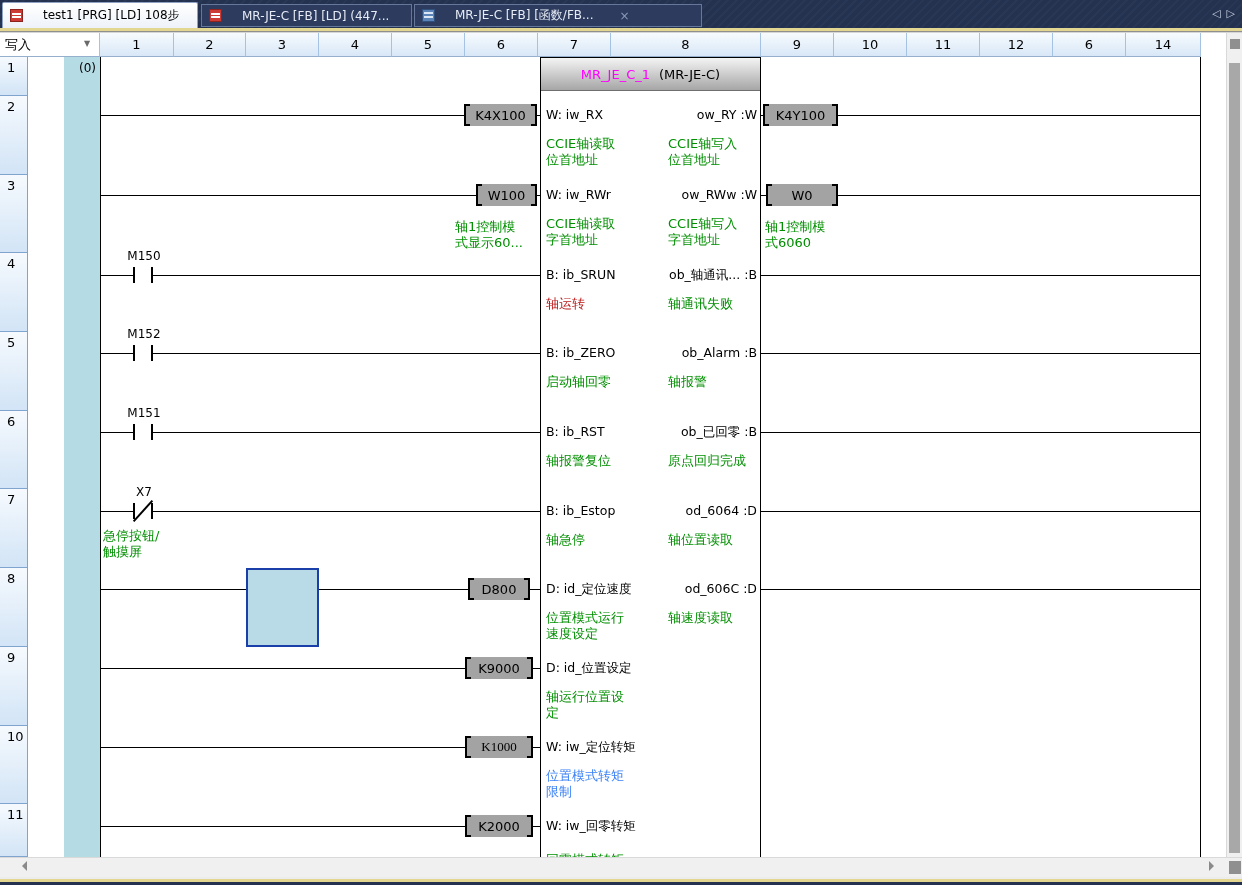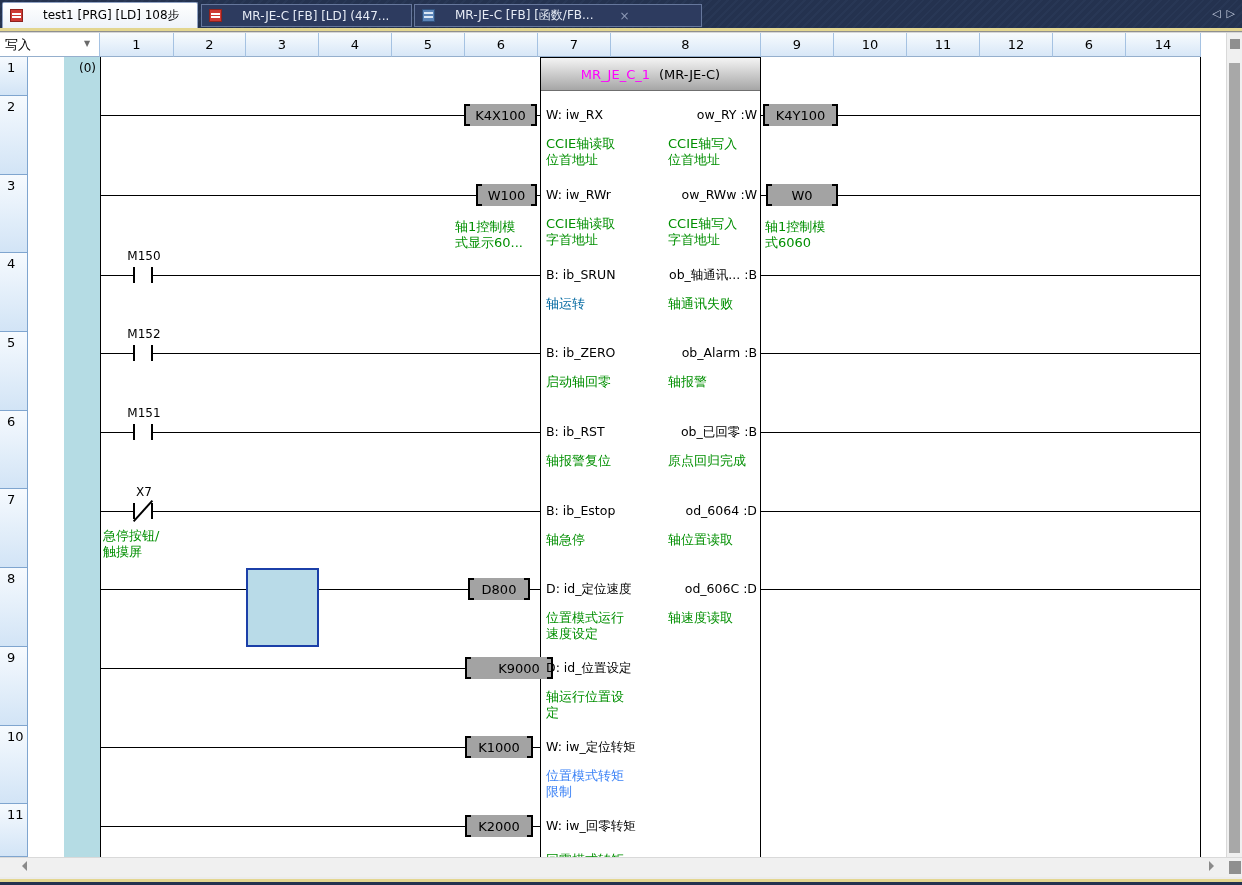--- a/index.html
+++ b/index.html
@@ -178,26 +178,26 @@
       <span>W100</span>
       <span class="br r"></span>
     </div>
   <div class="cmt" style="left:455px;top:219px;width:84px;color:#008f00;">轴1控制模
 式显示60...</div>
   <div class="operand" style="left:468px;top:578px;width:62px;">
       <span class="br l"></span>
       <span>D800</span>
       <span class="br r"></span>
     </div>
-  <div class="operand" style="left:465px;top:657px;width:68px;padding-left:20px;">
+  <div class="operand" style="left:465px;top:657px;width:68px;">
       <span class="br l"></span>
       <span>K9000</span>
       <span class="br r"></span>
     </div>
-  <div class="operand" style="left:465px;top:736px;width:68px;">
+  <div class="operand" style="left:465px;top:736px;width:68px;font-family:Liberation Serif, serif;">
       <span class="br l"></span>
       <span>K1000</span>
       <span class="br r"></span>
     </div>
   <div class="operand" style="left:465px;top:815px;width:68px;">
       <span class="br l"></span>
       <span>K2000</span>
       <span class="br r"></span>
     </div>
 
@@ -221,21 +221,21 @@
     </div>
   </div>
 
   <div class="pin" style="left:546px;top:107px;">W: iw_RX</div>
   <div class="cmt" style="left:546px;top:136px;color:#008f00;">CCIE轴读取
 位首地址</div>
   <div class="pin" style="left:546px;top:187px;">W: iw_RWr</div>
   <div class="cmt" style="left:546px;top:216px;color:#008f00;">CCIE轴读取
 字首地址</div>
   <div class="pin" style="left:546px;top:267px;">B: ib_SRUN</div>
-  <div class="cmt" style="left:546px;top:296px;color:#0369a1;">轴运转</div>
+  <div class="cmt" style="left:546px;top:296px;color:#b91c1c;">轴运转</div>
   <div class="pin" style="left:546px;top:345px;">B: ib_ZERO</div>
   <div class="cmt" style="left:546px;top:374px;color:#008f00;">启动轴回零</div>
   <div class="pin" style="left:546px;top:424px;">B: ib_RST</div>
   <div class="cmt" style="left:546px;top:453px;color:#008f00;">轴报警复位</div>
   <div class="pin" style="left:546px;top:503px;text-align:center;">B: ib_Estop</div>
   <div class="cmt" style="left:546px;top:532px;color:#008f00;">轴急停</div>
   <div class="pin" style="left:546px;top:581px;">D: id_定位速度</div>
   <div class="cmt" style="left:546px;top:610px;color:#008f00;">位置模式运行
 速度设定</div>
   <div class="pin" style="left:546px;top:660px;">D: id_位置设定</div>

